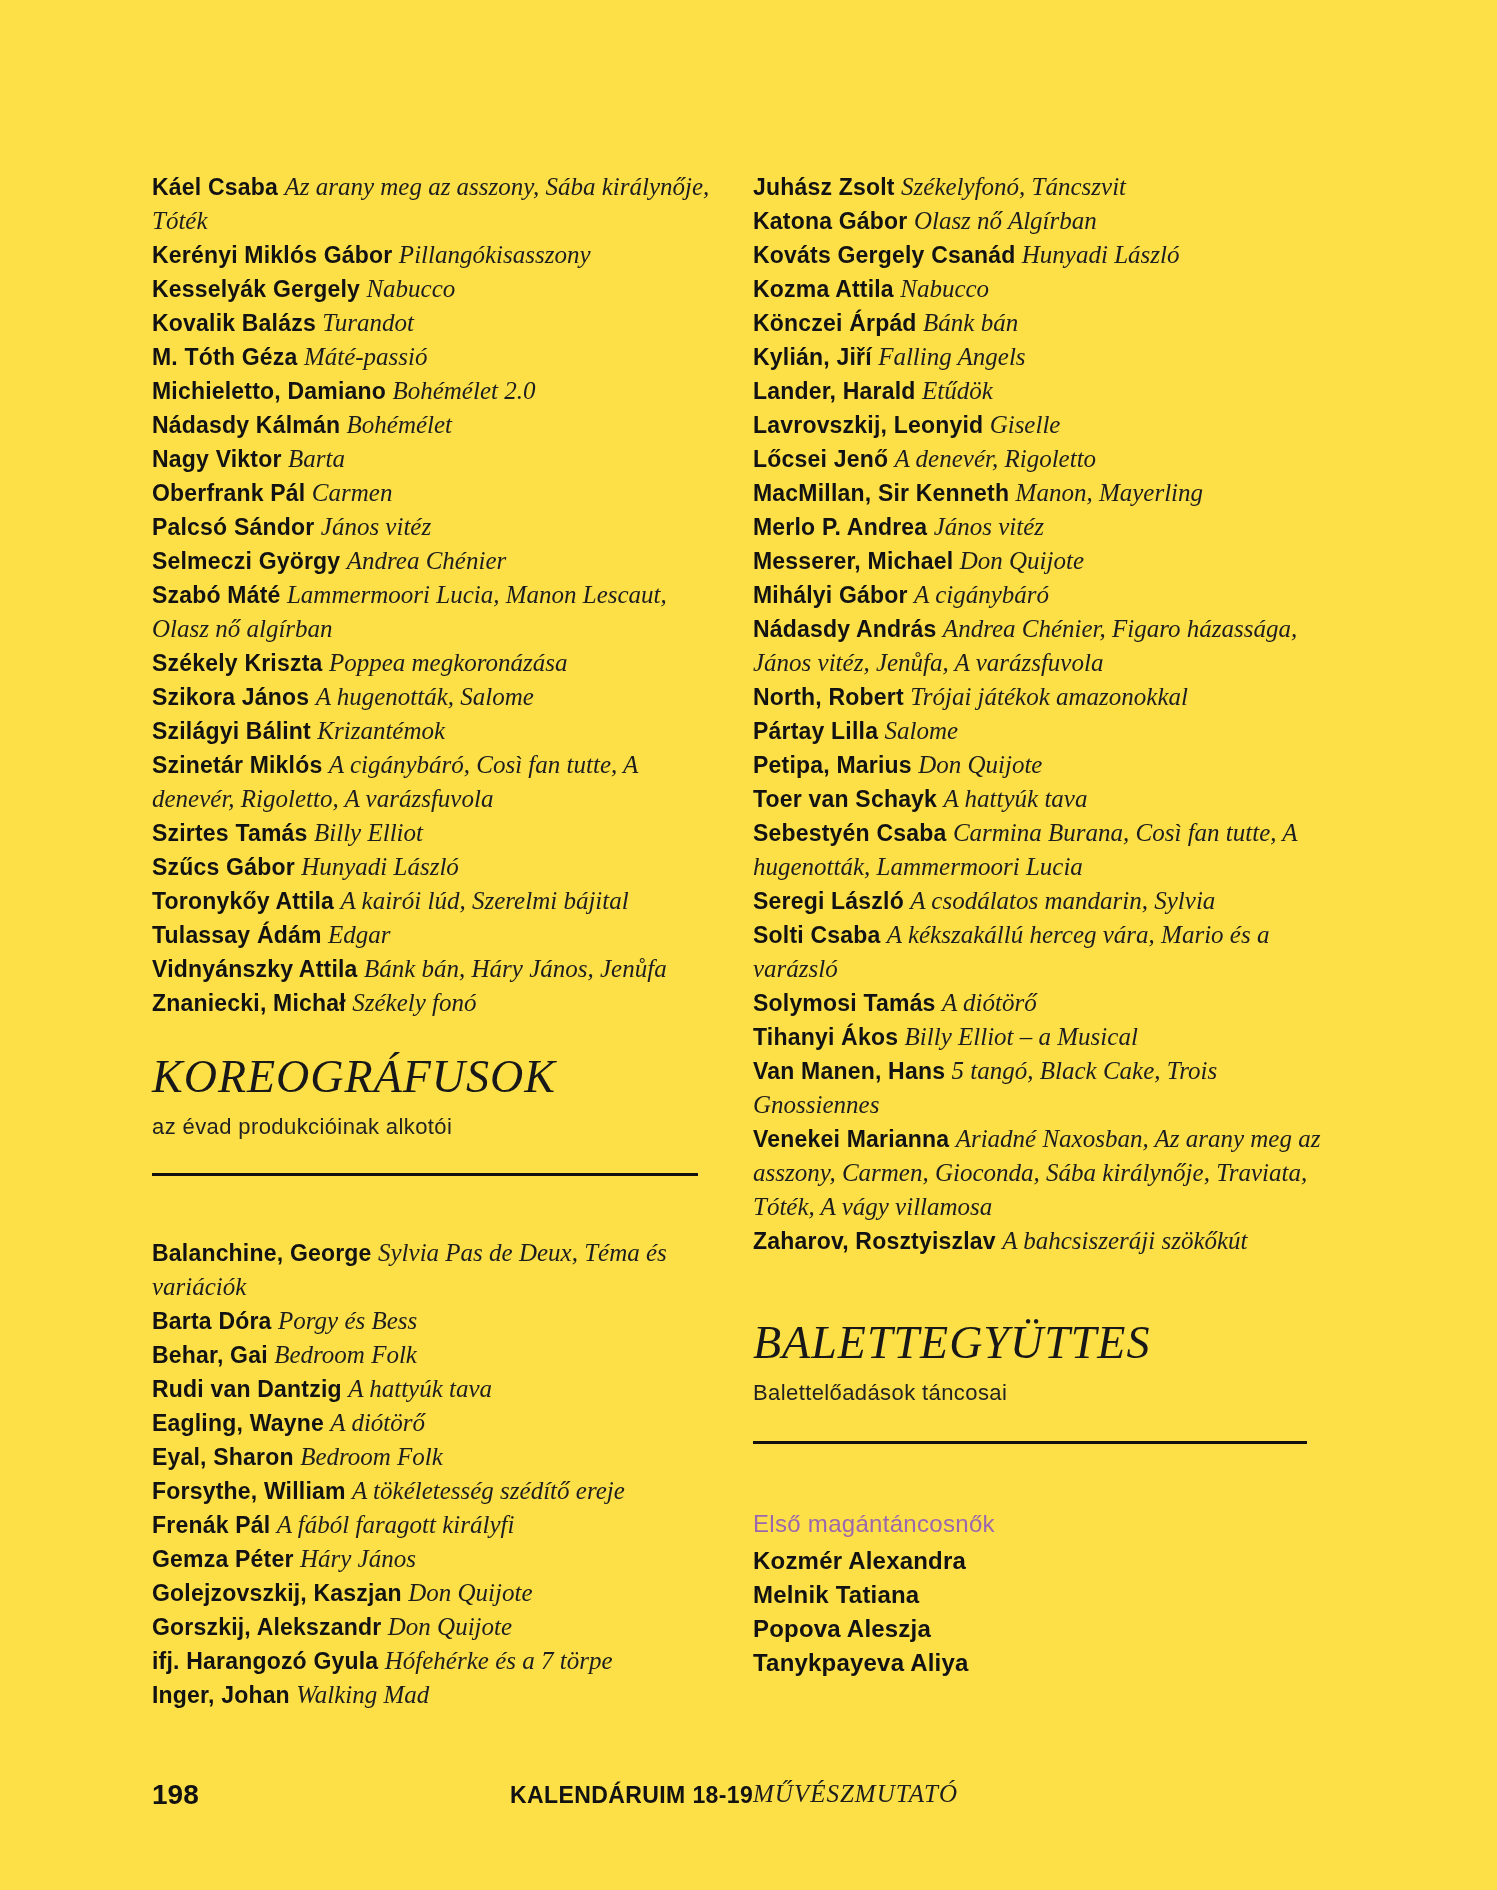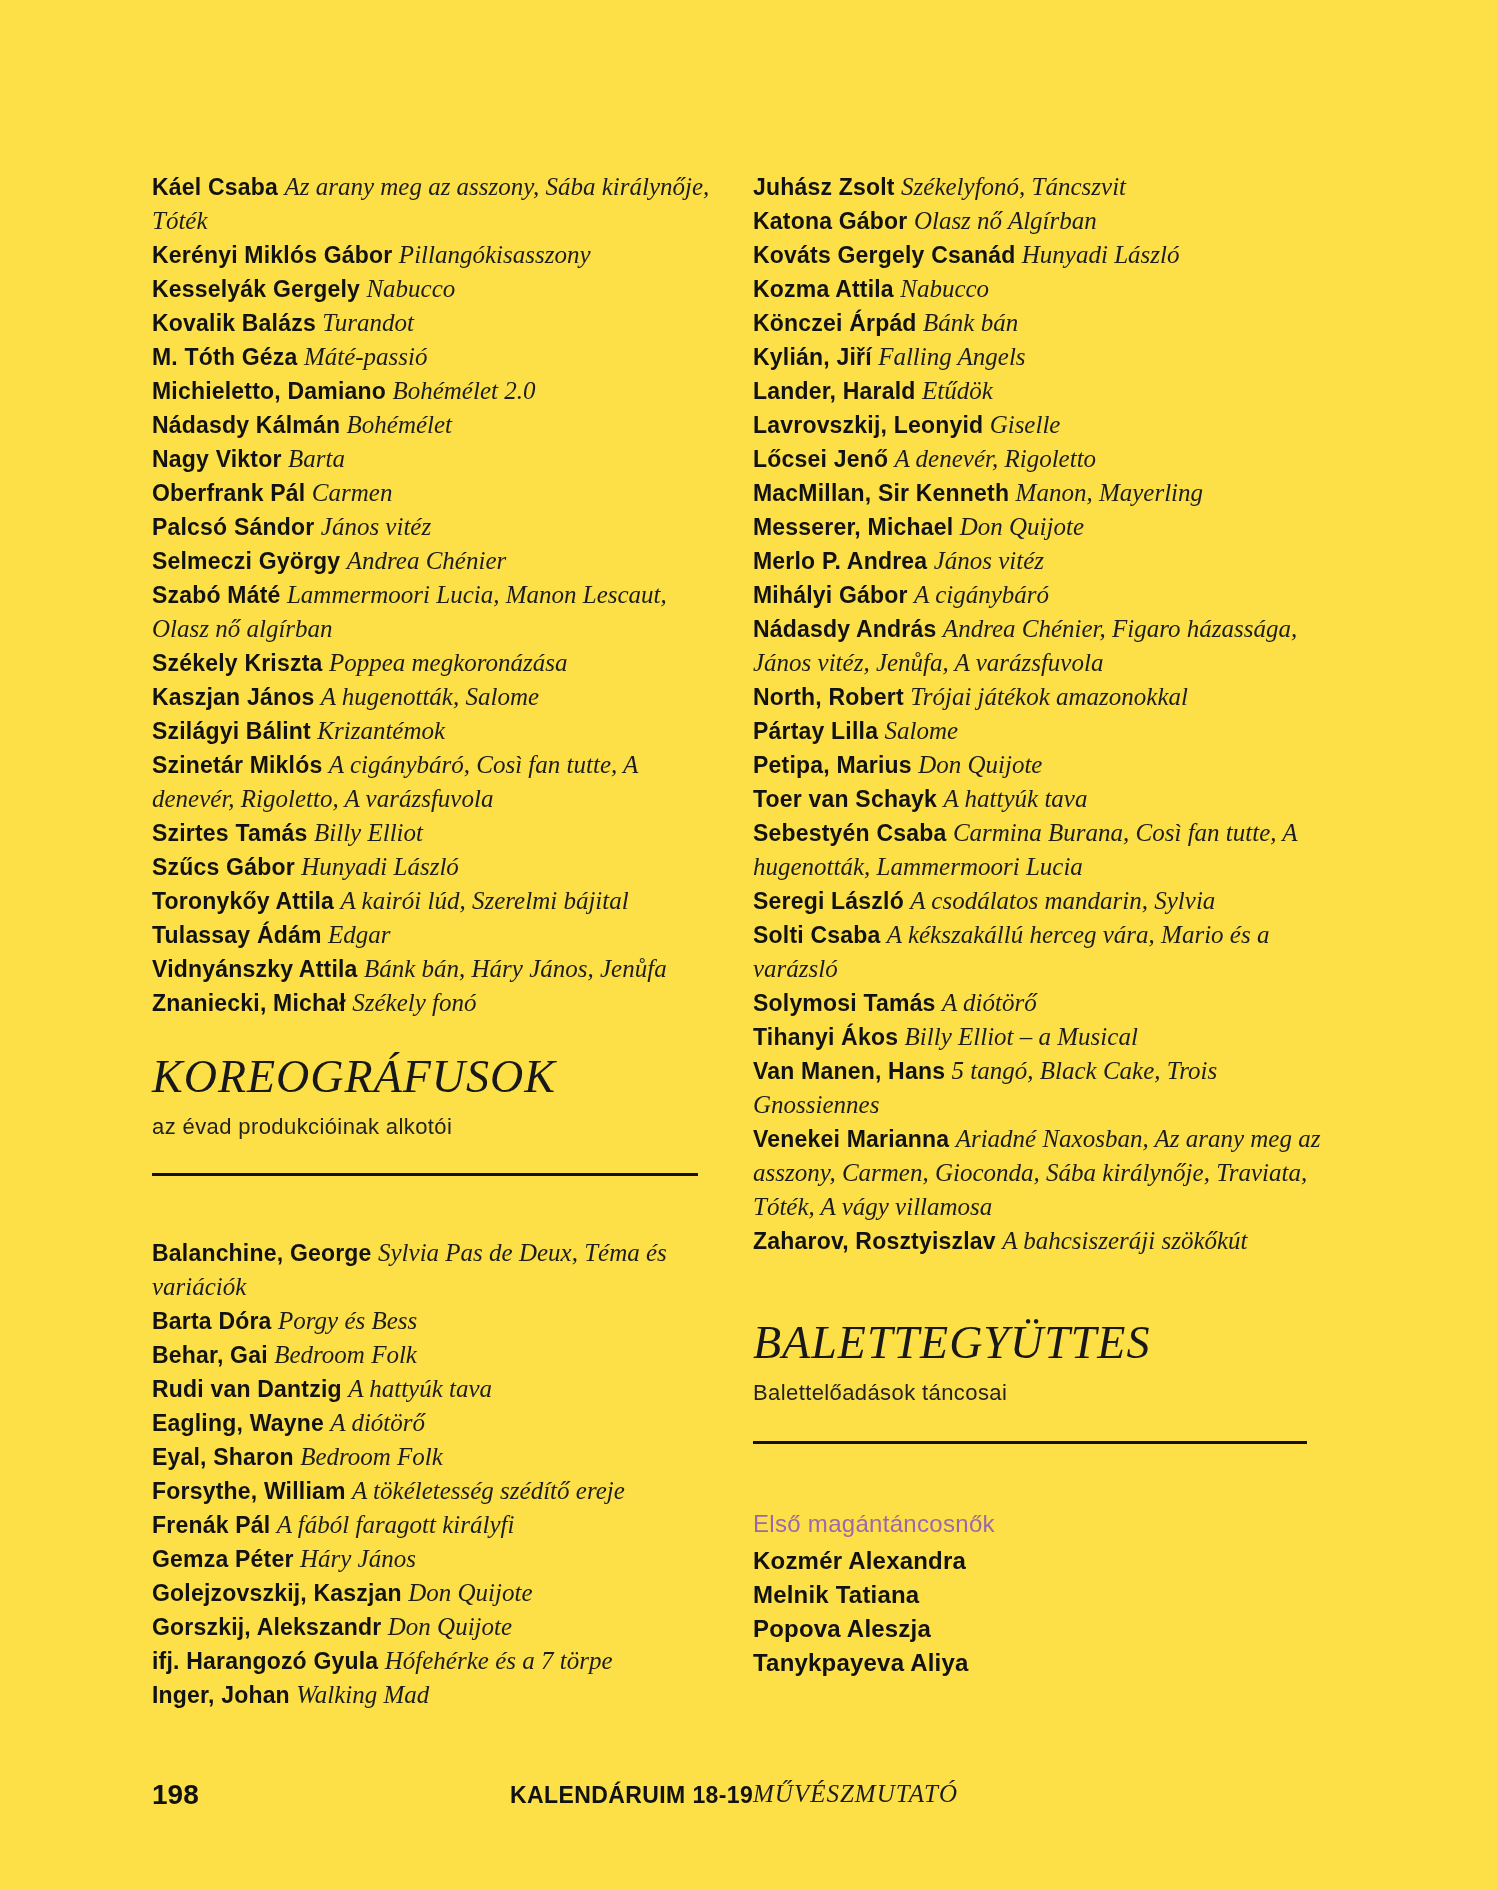--- a/index.html
+++ b/index.html
@@ -75,21 +75,21 @@
       <p class="entry"><span class="name">Oberfrank Pál</span> <span class="works">Carmen</span></p>
 
       <p class="entry"><span class="name">Palcsó Sándor</span> <span class="works">János vitéz</span></p>
 
       <p class="entry"><span class="name">Selmeczi György</span> <span class="works">Andrea Chénier</span></p>
 
       <p class="entry"><span class="name">Szabó Máté</span> <span class="works">Lammermoori Lucia, Manon Lescaut, Olasz nő algírban</span></p>
 
       <p class="entry"><span class="name">Székely Kriszta</span> <span class="works">Poppea megkoronázása</span></p>
 
-      <p class="entry"><span class="name">Kaszjan János</span> <span class="works">A hugenották, Salome</span></p>
+      <p class="entry"><span class="name">Szikora János</span> <span class="works">A hugenották, Salome</span></p>
 
       <p class="entry"><span class="name">Szilágyi Bálint</span> <span class="works">Krizantémok</span></p>
 
       <p class="entry"><span class="name">Szinetár Miklós</span> <span class="works">A cigánybáró, Così fan tutte, A denevér, Rigoletto, A varázsfuvola</span></p>
 
       <p class="entry"><span class="name">Szirtes Tamás</span> <span class="works">Billy Elliot</span></p>
 
       <p class="entry"><span class="name">Szűcs Gábor</span> <span class="works">Hunyadi László</span></p>
 
       <p class="entry"><span class="name">Toronykőy Attila</span> <span class="works">A kairói lúd, Szerelmi bájital</span></p>
@@ -149,23 +149,23 @@
       <p class="entry"><span class="name">Kylián, Jiří</span> <span class="works">Falling Angels</span></p>
 
       <p class="entry"><span class="name">Lander, Harald</span> <span class="works">Etűdök</span></p>
 
       <p class="entry"><span class="name">Lavrovszkij, Leonyid</span> <span class="works">Giselle</span></p>
 
       <p class="entry"><span class="name">Lőcsei Jenő</span> <span class="works">A denevér, Rigoletto</span></p>
 
       <p class="entry"><span class="name">MacMillan, Sir Kenneth</span> <span class="works">Manon, Mayerling</span></p>
 
+      <p class="entry"><span class="name">Merlo P. Andrea</span> <span class="works">János vitéz</span></p>
+
       <p class="entry"><span class="name">Messerer, Michael</span> <span class="works">Don Quijote</span></p>
-
-      <p class="entry"><span class="name">Merlo P. Andrea</span> <span class="works">János vitéz</span></p>
 
       <p class="entry"><span class="name">Mihályi Gábor</span> <span class="works">A cigánybáró</span></p>
 
       <p class="entry"><span class="name">Nádasdy András</span> <span class="works">Andrea Chénier, Figaro házassága, János vitéz, Jenůfa, A varázsfuvola</span></p>
 
       <p class="entry"><span class="name">North, Robert</span> <span class="works">Trójai játékok amazonokkal</span></p>
 
       <p class="entry"><span class="name">Pártay Lilla</span> <span class="works">Salome</span></p>
 
       <p class="entry"><span class="name">Petipa, Marius</span> <span class="works">Don Quijote</span></p>

